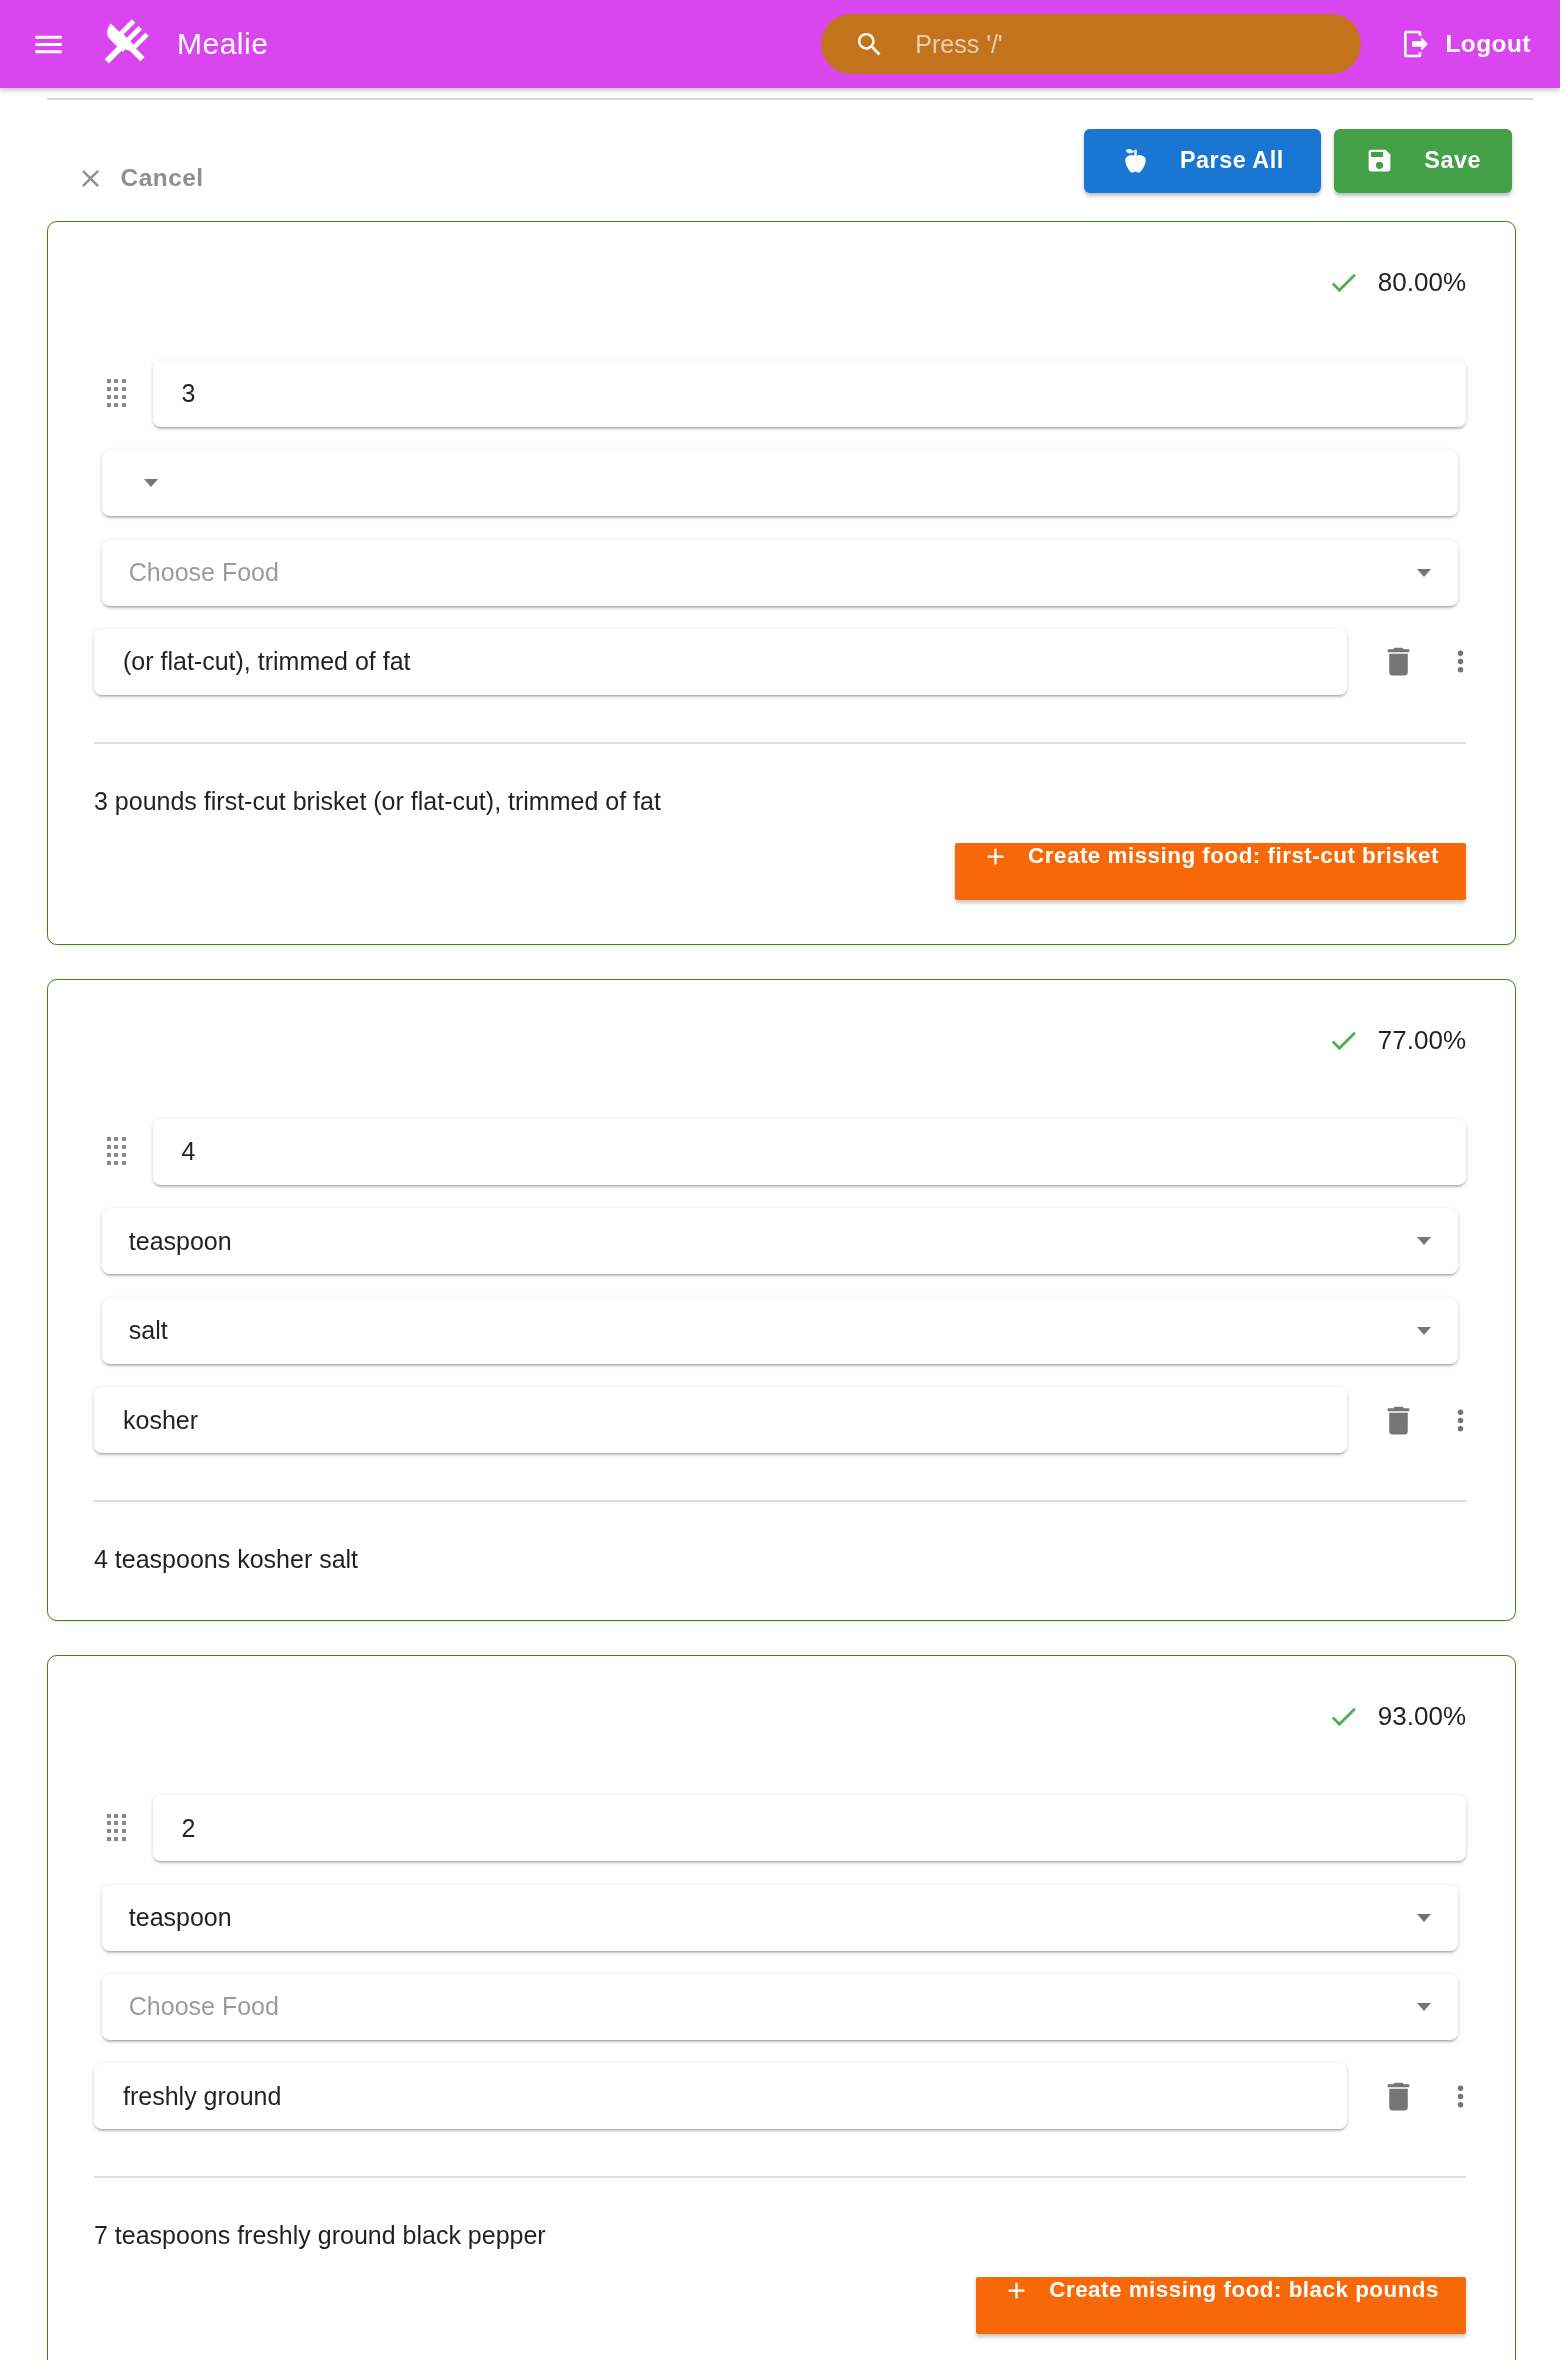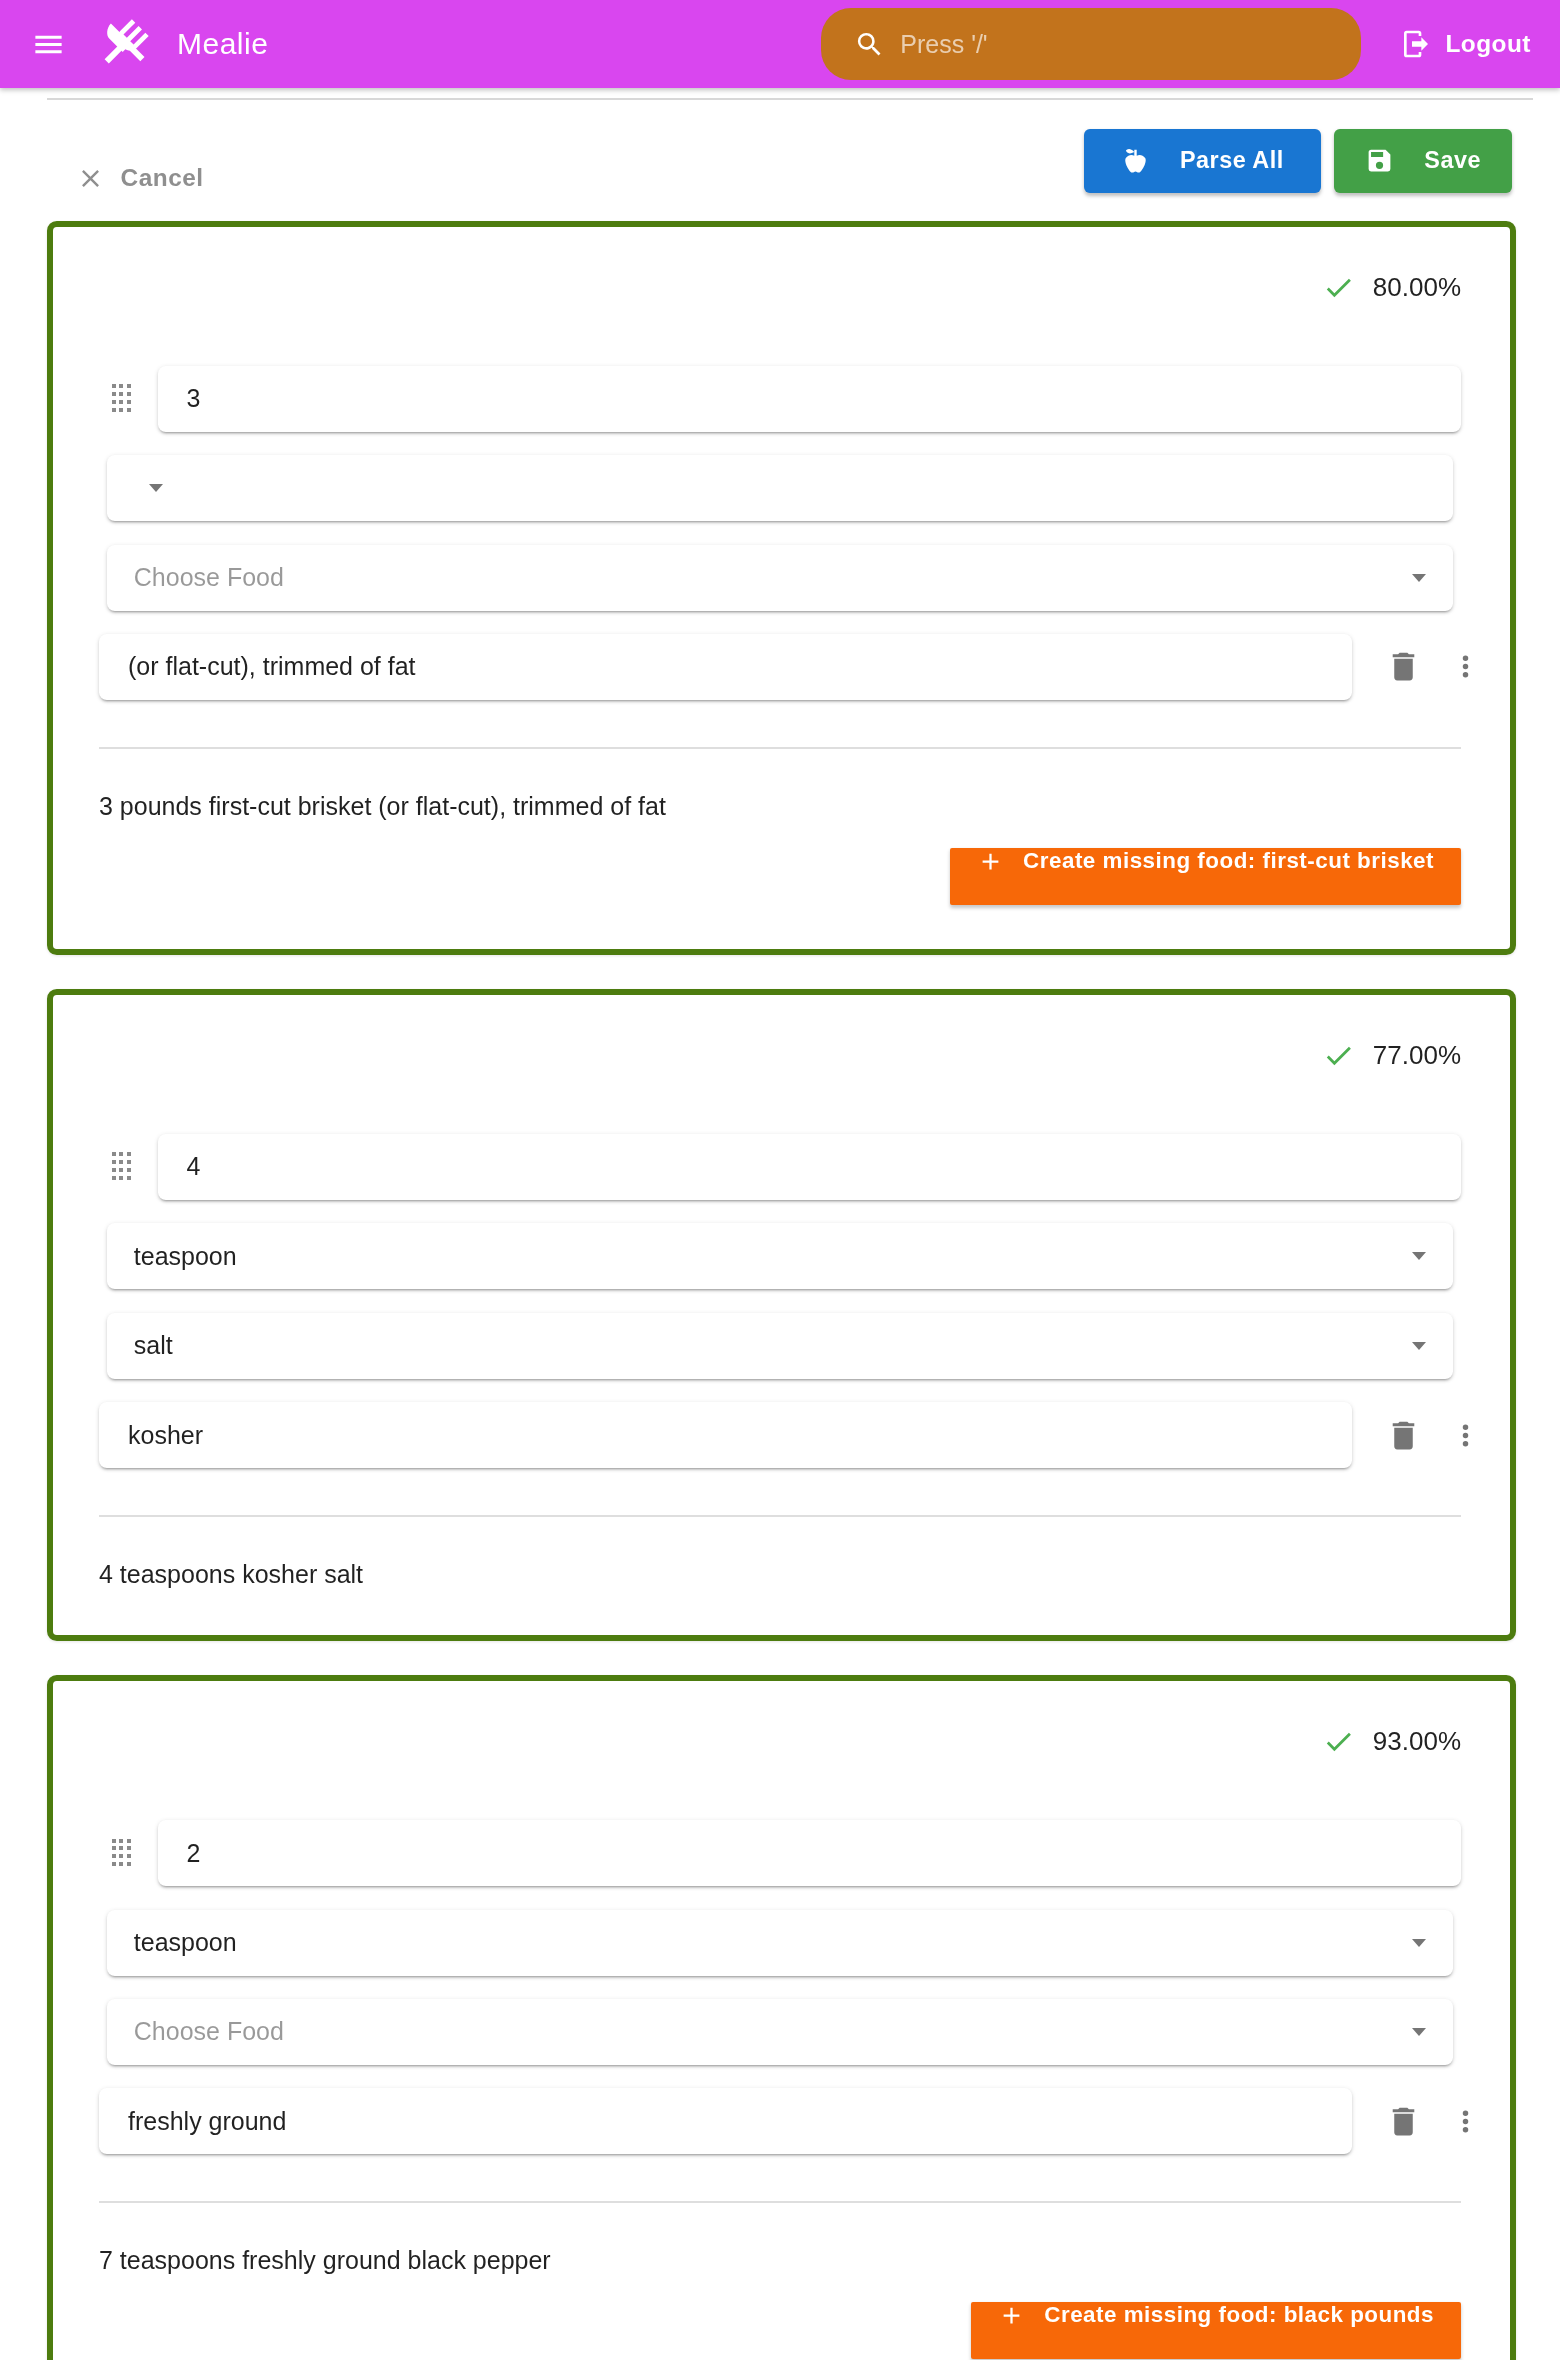--- a/index.html
+++ b/index.html
@@ -8,22 +8,22 @@
 
   
   .app-bar { height:88px; background:#d946ef; display:flex; align-items:center;
     padding:0 29px 0 27px; box-shadow:0 2px 4.9px rgba(0,0,0,.25); position:relative; z-index:5; }
   .icon-btn { background:none; border:none; cursor:pointer; display:flex; align-items:center; justify-content:center; }
   .hamburger { width:43px; height:43px; margin-right:25px; }
   .hamburger svg { width:35px; height:35px; fill:#fff; }
   .logo { width:57px; height:57px; margin-right:25px; }
   .logo svg { width:57px; height:57px; fill:#fff; }
   .app-title { color:#fff; font-size:30px; font-weight:500; letter-spacing:0.5px; }
-  .search-pill { margin-left:auto; width:540px; height:72px; background:#C2731C;
-    border-radius:30px; display:flex; align-items:center; padding:0 25px 0 33px; }
+  .search-pill { margin-left:auto; width:540px; height:60px; background:#C2731C;
+    border-radius:30px; display:flex; align-items:center; padding:0 25px 0 33px;gap:15px; }
   .search-pill svg { width:31px; height:31px; fill:#fff; flex:none; }
   .search-input { flex:1; margin-left:15.6px; background:transparent; border:none; outline:none;
     font-size:25px; color:#fff; font-family:"Liberation Sans", sans-serif; }
   .search-input::placeholder { color:rgba(255,255,255,.65); }
   .logout-btn { margin-left:39px; display:flex; align-items:center; gap:13.7px;
     color:#fff; font-size:24.4px; font-weight:bold; letter-spacing:0.5px; }
   .logout-btn svg { width:32px; height:32px; fill:#fff; }
 
   .page-rule { height:2px; background:#D8D8D8; margin:9.8px 27px 0 47px; }
 
@@ -34,21 +34,21 @@
   .cancel-btn svg { width:29px; height:29px; fill:#8F8F8F; }
   .btn { border:none; cursor:pointer; display:flex; align-items:center; justify-content:center;
     height:64px; border-radius:5.9px; color:#fff; font-size:23.4px; font-weight:bold;
     letter-spacing:0.5px; font-family:"Liberation Sans", sans-serif;
     box-shadow:0 2.9px 3.9px rgba(0,0,0,.25); gap:30px; }
   .parse-all { margin-left:auto; background:#1976D2; padding:0 37px; }
   .save { margin-left:13.7px; background:#43A047; padding:0 31px; }
   .btn svg { width:29px; height:29px; fill:#fff; }
 
   
-  .card { margin:28px 44px 34px 47px; background:#fff; border:6px solid #4d7c0f;
+  .card { margin:28px 44px 34px 47px; background:#fff; border:1px solid #4d7c0f;
     border-radius:9.8px; box-shadow:0 1px 2.9px rgba(0,0,0,.10);
     padding:39px 49px 44px 46px; }
   .confidence-row { height:43px; display:flex; align-items:center; justify-content:flex-end; gap:17.6px; }
   .confidence-row svg { width:33px; height:33px; fill:#4CAF50; }
   .confidence-val { font-size:26px; }
 
   .qty-row { margin-top:57px; display:flex; align-items:center; }
   .drag-handle { width:21.5px; height:29px; margin:0 24.4px 0 12.7px; flex:none; cursor:grab;
     display:grid; grid-template-columns:repeat(3,3.9px); grid-template-rows:repeat(4,3.9px);
     gap:3.9px; }

